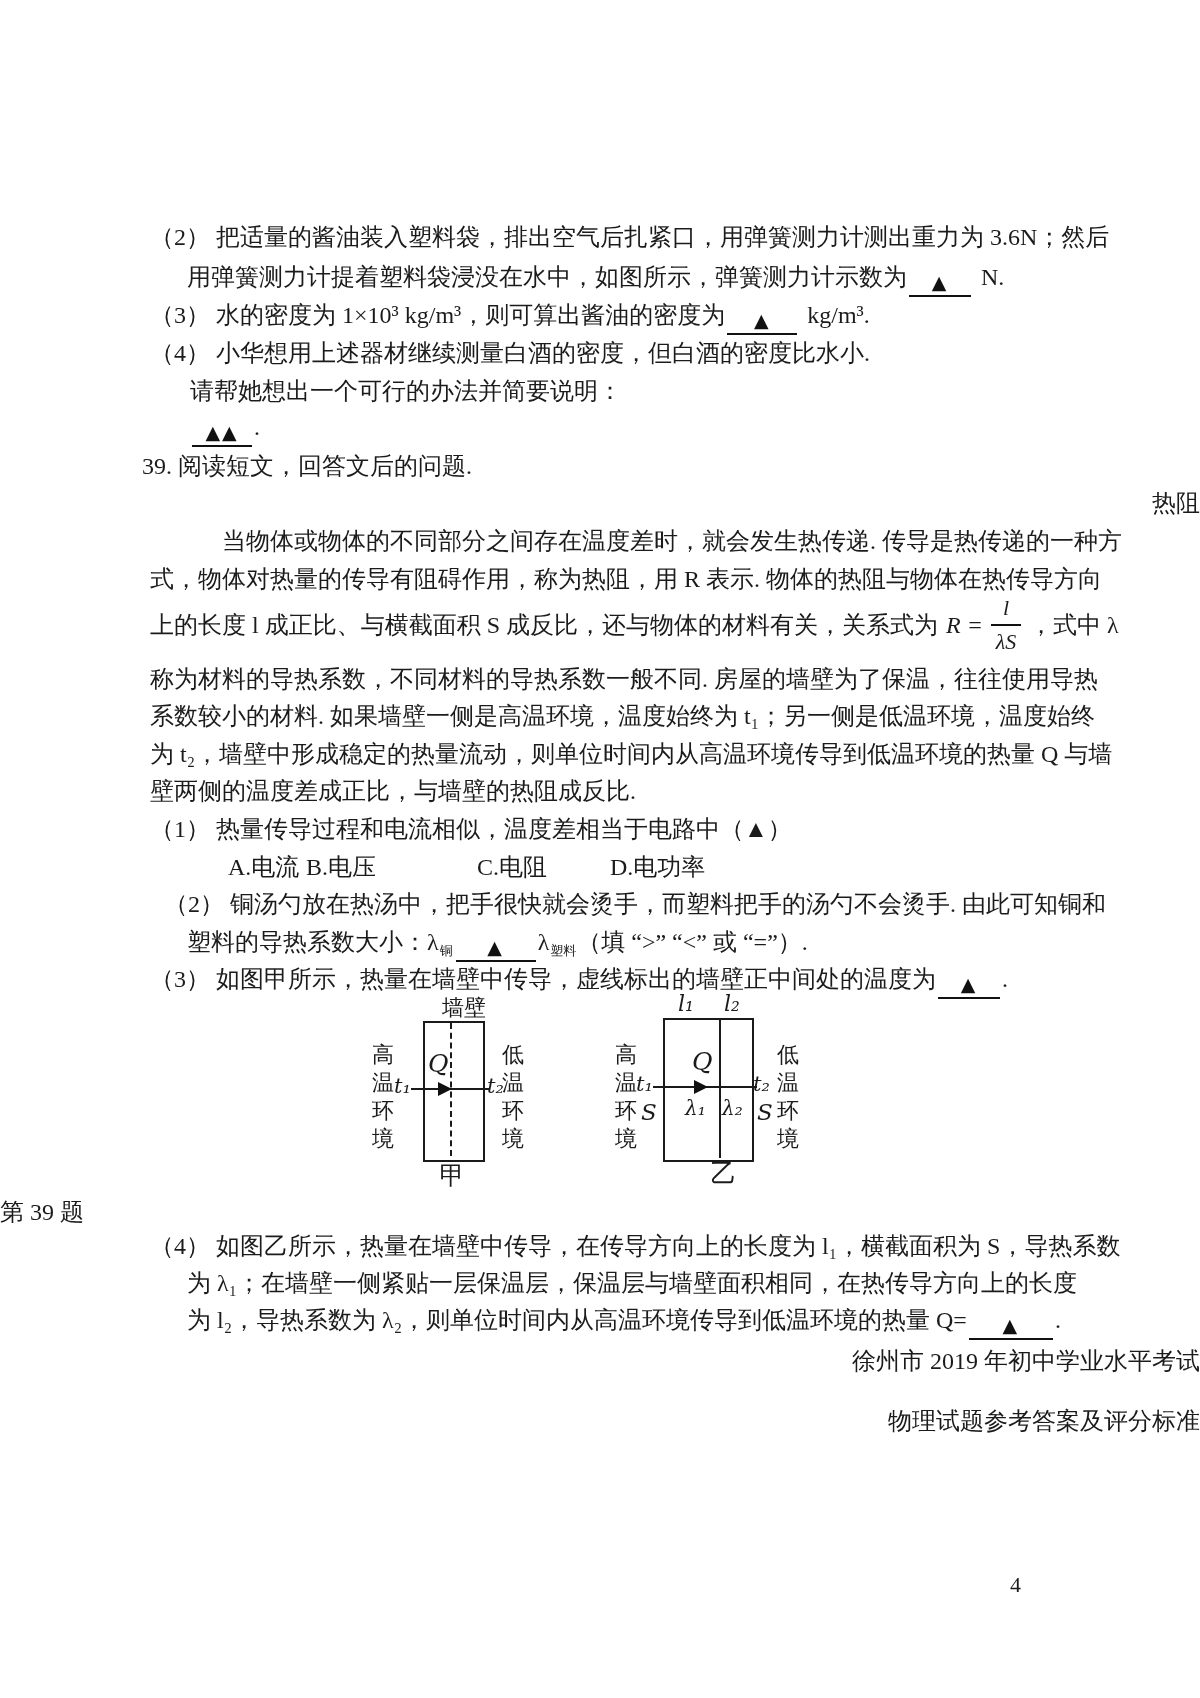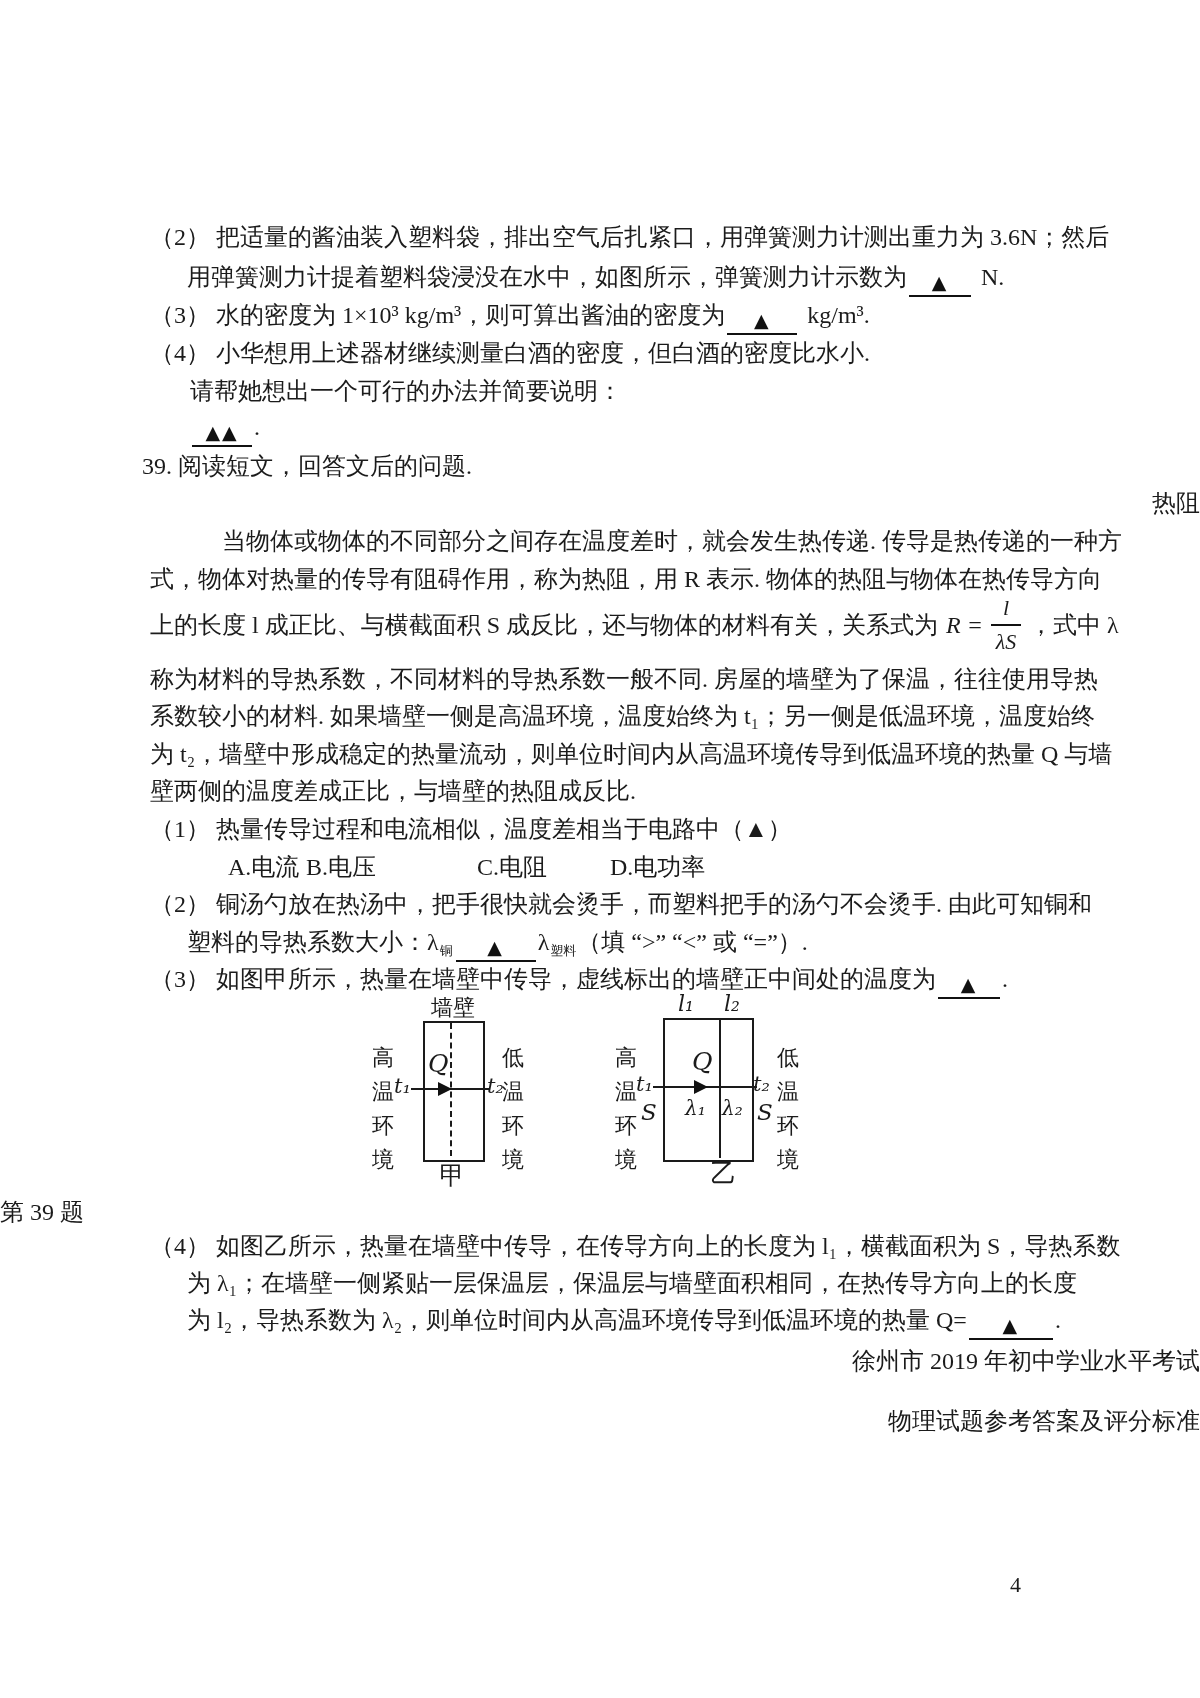--- a/index.html
+++ b/index.html
@@ -21,21 +21,21 @@
   .frac .den{padding-top:1px;}
   
   .rect{position:absolute;border:2px solid #1a1a1a;background:#fff;}
   .vdash{position:absolute;width:0;border-left:2px dashed #1a1a1a;}
   .vsolid{position:absolute;width:2px;background:#1a1a1a;}
   .hline{position:absolute;height:2px;background:#1a1a1a;}
   .arr{position:absolute;width:0;height:0;border-left:14px solid #111;
        border-top:7px solid transparent;border-bottom:7px solid transparent;}
   .fvar{position:absolute;font-style:italic;font-family:"DejaVu Serif",serif;font-size:21px;line-height:24px;}
   .flabel{position:absolute;font-size:22px;line-height:26px;}
-  .vtext{position:absolute;width:24px;font-size:22px;line-height:34px;text-align:center;word-break:break-all;}
+  .vtext{position:absolute;width:24px;font-size:22px;line-height:28px;text-align:center;word-break:break-all;}
   .pagenum{position:absolute;font-size:22px;}
   .opt{position:absolute;top:0;text-align:right;}
 </style>
 </head>
 <body>
 
 <div class="page">
 
   <div class="tl" style="top:222px;left:150px">
     <span class="ilabel">（2）</span><span>把适量的酱油装入塑料袋，排出空气后扎紧口，用弹簧测力计测出重力为 3.6N；然后</span>
@@ -84,32 +84,32 @@
   <div class="tl" style="top:814px;left:150px">
     <span class="ilabel">（1）</span><span>热量传导过程和电流相似，温度差相当于电路中（▲）</span>
   </div>
   <div class="tl" style="top:852px;left:0;width:1200px;height:30px">
     <span class="opt" style="left:228px">A.电流</span>
     <span class="opt" style="left:306px">B.电压</span>
     <span class="opt" style="left:477px">C.电阻</span>
     <span class="opt" style="left:610px">D.电功率</span>
   </div>
 
-  <div class="tl" style="top:889px;left:150px">
+  <div class="tl" style="top:889px;left:164px">
     <span class="ilabel">（2）</span><span>铜汤勺放在热汤中，把手很快就会烫手，而塑料把手的汤勺不会烫手. 由此可知铜和</span>
   </div>
   <div class="tl" style="top:927px;left:187px">
     <span>塑料的导热系数大小：λ</span><span class="sub">铜</span><span class="blank" style="min-width:76px"><span class="tri">▲</span></span><span>λ</span><span class="sub">塑料</span><span>（填 “&gt;” “&lt;” 或 “=”）.</span>
   </div>
 
   <div class="tl" style="top:964px;left:150px">
     <span class="ilabel">（3）</span><span>如图甲所示，热量在墙壁中传导，虚线标出的墙壁正中间处的温度为</span><span class="blank" style="min-width:58px"><span class="tri">▲</span></span><span>.</span>
   </div>
 
-  <div class="flabel" style="left:420px;top:995px;width:66px;text-align:center">墙壁</div>
+  <div class="flabel" style="left:420px;top:995px;width:66px;text-align:right">墙壁</div>
   <div class="rect" style="left:423px;top:1021px;width:58px;height:137px"></div>
   <div class="vdash" style="left:450px;top:1023px;height:133px"></div>
   <div class="hline" style="left:411px;top:1088px;width:79px"></div>
   <div class="arr" style="left:438px;top:1082px"></div>
   <div class="fvar" style="left:428px;top:1052px;font-size:25px">Q</div>
   <div class="fvar" style="left:394px;top:1074px">t₁</div>
   <div class="fvar" style="left:487px;top:1074px">t₂</div>
   <div class="vtext" style="left:371px;top:1041px">高温环境</div>
   <div class="vtext" style="left:501px;top:1041px">低温环境</div>
   <div class="flabel" style="left:423px;top:1163px;width:58px;text-align:center;font-size:25px">甲</div>

